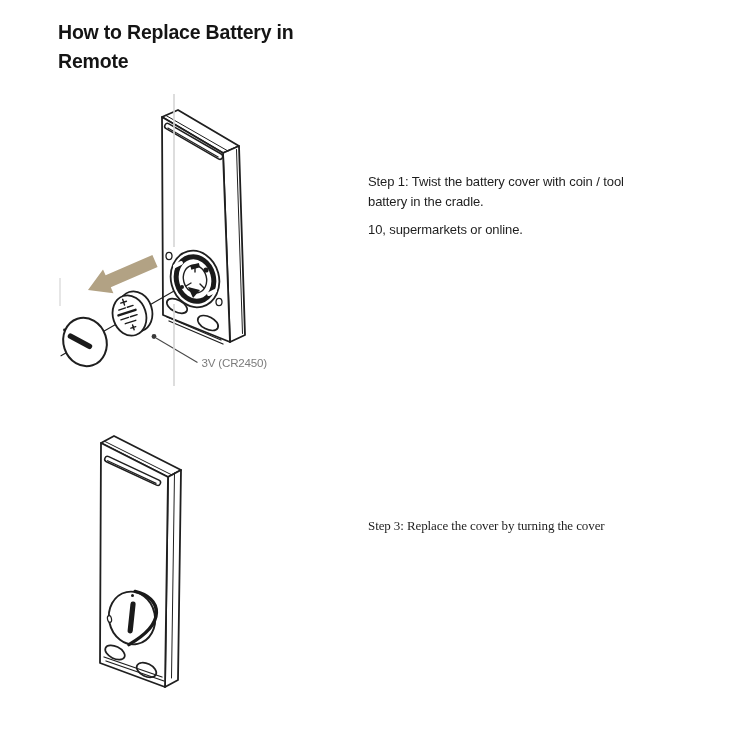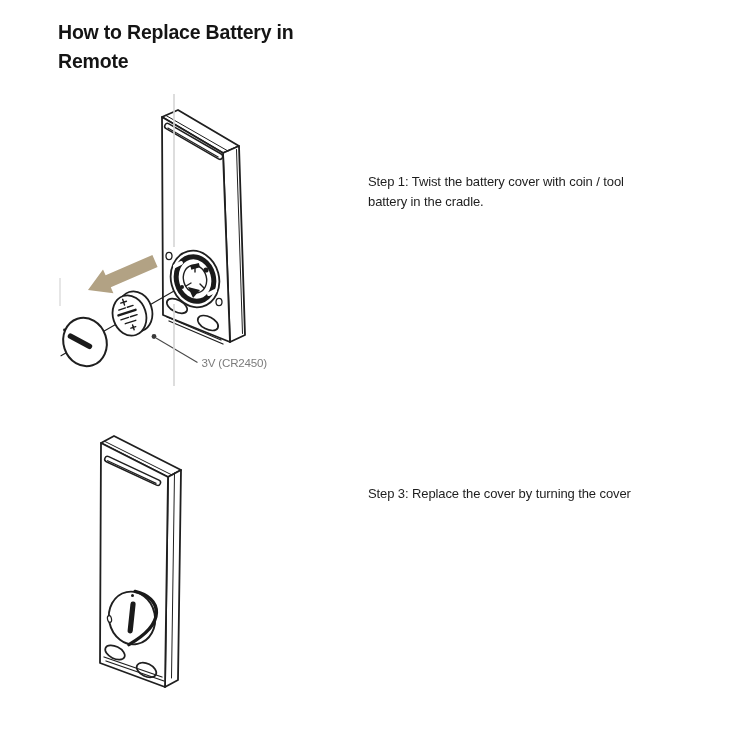--- a/index.html
+++ b/index.html
@@ -7,21 +7,21 @@
     width:733px;height:746px;position:relative;background:#ffffff;
     font-family:"Liberation Sans","DejaVu Sans",sans-serif;overflow:hidden;
   }
   .doc-title{
     position:absolute;left:58px;top:18px;width:330px;
     font-size:19.5px;font-weight:700;line-height:29px;color:#141414;
     letter-spacing:-0.2px;
   }
   .steps{position:absolute;left:368px;width:320px;color:#1e1e1e;}
   .steps-12{top:172px;}
-  .steps-3{top:484px;}
+  .steps-3{top:516px;font-family:Liberation Serif, serif;}
   .step{margin:0 0 8px 0;}
   .step .line{font-size:13px;line-height:20px;white-space:nowrap;letter-spacing:-0.1px;}
   .fig{position:absolute;}
   #fig1{left:55px;top:90px;}
   #fig2{left:80px;top:425px;}
   svg text{font-family:"Liberation Sans","DejaVu Sans",sans-serif;}
 </style>
 </head>
 <body>
 
@@ -100,20 +100,21 @@
   </g>
   <path d="M5,188 L5,216" stroke="#dedede" stroke-width="1.5"></path>
 </svg>
 
 <div class="steps steps-12">
   <div class="step">
     <div class="line">Step 1: Twist the battery cover with coin / tool</div>
     <div class="line">battery in the cradle.</div>
   </div>
   <div class="step">
+    <div class="line">10, supermarkets or online.</div>
   </div>
 </div>
 
 <svg id="fig2" class="fig" width="230" height="280" viewBox="0 0 230 280">
   <g stroke="#1f1f1f" stroke-width="1.8" fill="none" stroke-linejoin="round" stroke-linecap="round">
     <path d="M21,18 L34,11 L101,45 L88,52 Z" fill="#ffffff"></path>
     <path d="M88,52 L101,45 L98,255 L85,262 Z" fill="#ffffff"></path>
     <path d="M21,18 L88,52 L85,262 L20,238 Z" fill="#ffffff"></path>
     <path d="M25,16.5 L92,50" stroke-width="1"></path>
     <path d="M94.5,48 L91.5,253" stroke-width="1"></path>

